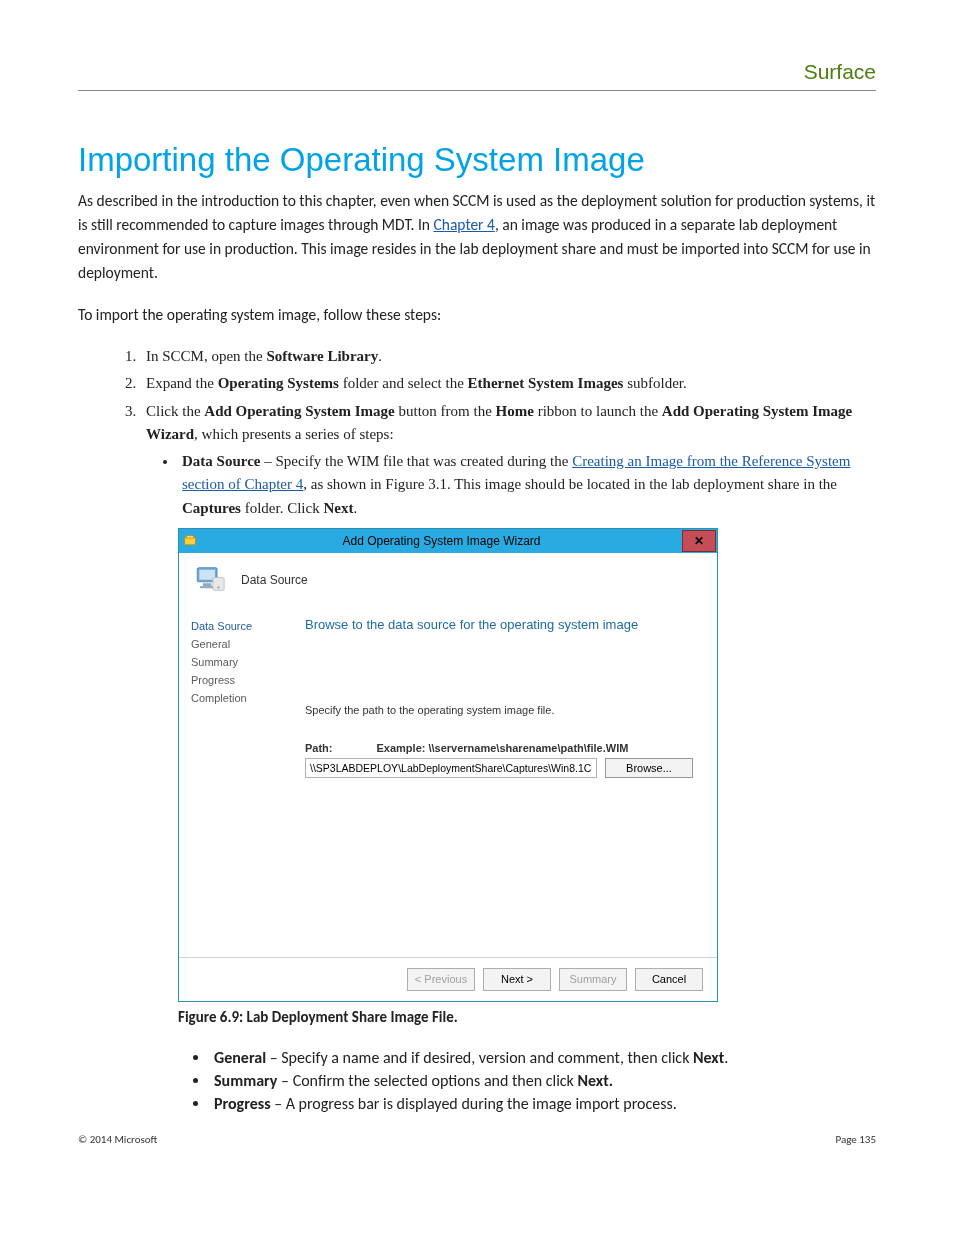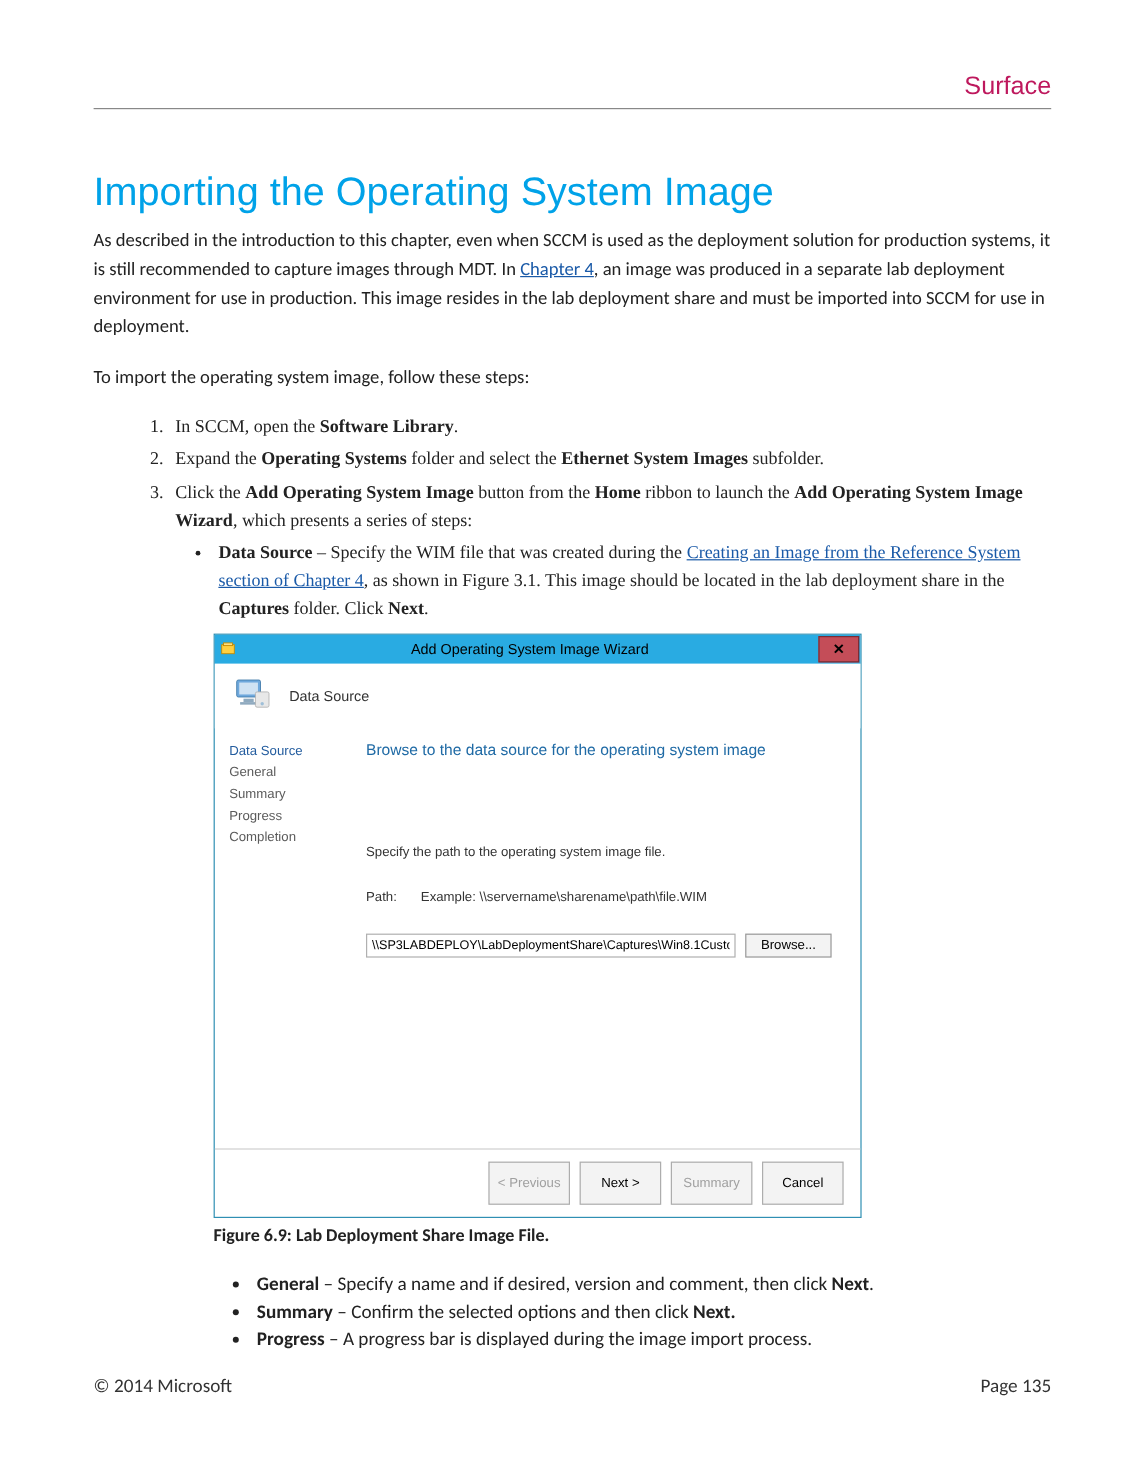--- a/index.html
+++ b/index.html
@@ -1,19 +1,19 @@
 <!DOCTYPE html>
 <html><head>
 <meta charset="utf-8">
 <style>
   * { box-sizing: border-box; margin: 0; padding: 0; }
   html, body { width: 954px; background: #fff; font-family: "Segoe UI", Calibri, Arial, sans-serif; color: #222; }
   .page { padding: 60px 78px 30px 78px; }
   .header-bar { border-bottom: 1px solid #888; padding-bottom: 6px; margin-bottom: 50px; display: flex; justify-content: flex-end; }
-  .brand { color: #be185d; font-weight: 400; font-size: 21px; font-family: "Segoe UI Light", "Segoe UI", Arial, sans-serif; }
+  .brand { color: #4d7c0f; font-weight: 400; font-size: 21px; font-family: "Segoe UI Light", "Segoe UI", Arial, sans-serif; }
   .intro-para { font-size: 15.5px; line-height: 1.45; margin-bottom: 24px; }
   h1.section-title { font-weight: 300; color: #00a2e8; font-size: 33px; font-family: "Segoe UI Light", "Segoe UI", Arial, sans-serif; margin-bottom: 10px; }
   .body-para { font-size: 15.5px; line-height: 1.55; margin-bottom: 18px; }
   a.link { color: #1a5aa8; text-decoration: underline; }
   ol.steps { margin-left: 62px; font-size: 15px; line-height: 1.55; font-family: Liberation Serif, serif; }
   ol.steps > li { margin-bottom: 4px; padding-left: 6px; }
   ul.bullets { list-style: disc; margin-left: 32px; margin-top: 4px; }
   ul.bullets > li { margin-bottom: 4px; padding-left: 4px; }
   b, strong { font-weight: 700; }
 
@@ -27,32 +27,32 @@
   .wizard-banner { background: #fff; height: 54px; display: flex; align-items: center; padding-left: 14px; gap: 14px; border-bottom: 0; }
   .wizard-banner svg { width: 34px; height: 34px; }
   .wizard-banner .blabel { font-size: 12px; color: #333; }
   .wizard-main { display: flex; min-height: 350px; }
   .wizard-nav { width: 126px; padding: 10px 0 0 12px; font-size: 11px; }
   .wizard-nav .nitem { padding: 3px 0; color: #5b5b5b; }
   .wizard-nav .nitem.active { color: #235c9e; }
   .wizard-content { flex: 1; padding: 10px 24px 0 0; }
   .wizard-content .chead { color: #1f6aa5; font-size: 13px; margin-bottom: 72px; }
   .wizard-content .cinstr { font-size: 11px; color: #333; margin-bottom: 26px; }
-  .wizard-content .pathrow { display: flex; align-items: baseline; gap: 20px; font-size: 11px; margin-bottom: 24px; }
+  .wizard-content .pathrow { display: flex; align-items: baseline; gap: 44px; font-size: 11px; margin-bottom: 4px; font-weight: bold; }
   .wizard-content .pathlabel { }
   .wizard-content .pathex { color: #333; }
   .wizard-content .inputrow { display: flex; gap: 8px; align-items: center; }
   .wizard-content input.pathinput { flex: 1; height: 20px; border: 1px solid #b0b0b0; font-size: 10.5px; padding: 0 4px; font-family: inherit; }
-  .wizard-content button.browsebtn { height: 20px; width: 72px; font-size: 11px; border: 1px solid #999; background: #f3f3f3; font-family: inherit; }
+  .wizard-content button.browsebtn { height: 20px; width: 88px; font-size: 11px; border: 1px solid #999; background: #f3f3f3; font-family: inherit; }
   .wizard-buttons { border-top: 1px solid #d0d0d0; padding: 10px 14px; display: flex; justify-content: flex-end; gap: 8px; }
-  .wizard-buttons button { height: 36px; width: 68px; font-size: 11px; border: 1px solid #adadad; background: #f3f3f3; font-family: inherit; }
+  .wizard-buttons button { height: 23px; width: 68px; font-size: 11px; border: 1px solid #adadad; background: #f3f3f3; font-family: inherit; }
   .wizard-buttons button:disabled { color: #a0a0a0; }
 
   .figcap { font-size: 15px; font-weight: 700; margin-left: 100px; margin-top: 6px; margin-bottom: 22px; }
-  .footer { display: flex; justify-content: space-between; font-size: 16px; color: #333; margin-top: 20px; }
+  .footer { display: flex; justify-content: space-between; font-size: 11px; color: #333; margin-top: 20px; }
 </style>
 </head>
 <body>
 
 <div class="page">
 
   <div class="header-bar">
     <span class="brand">Surface</span>
   </div>
 

